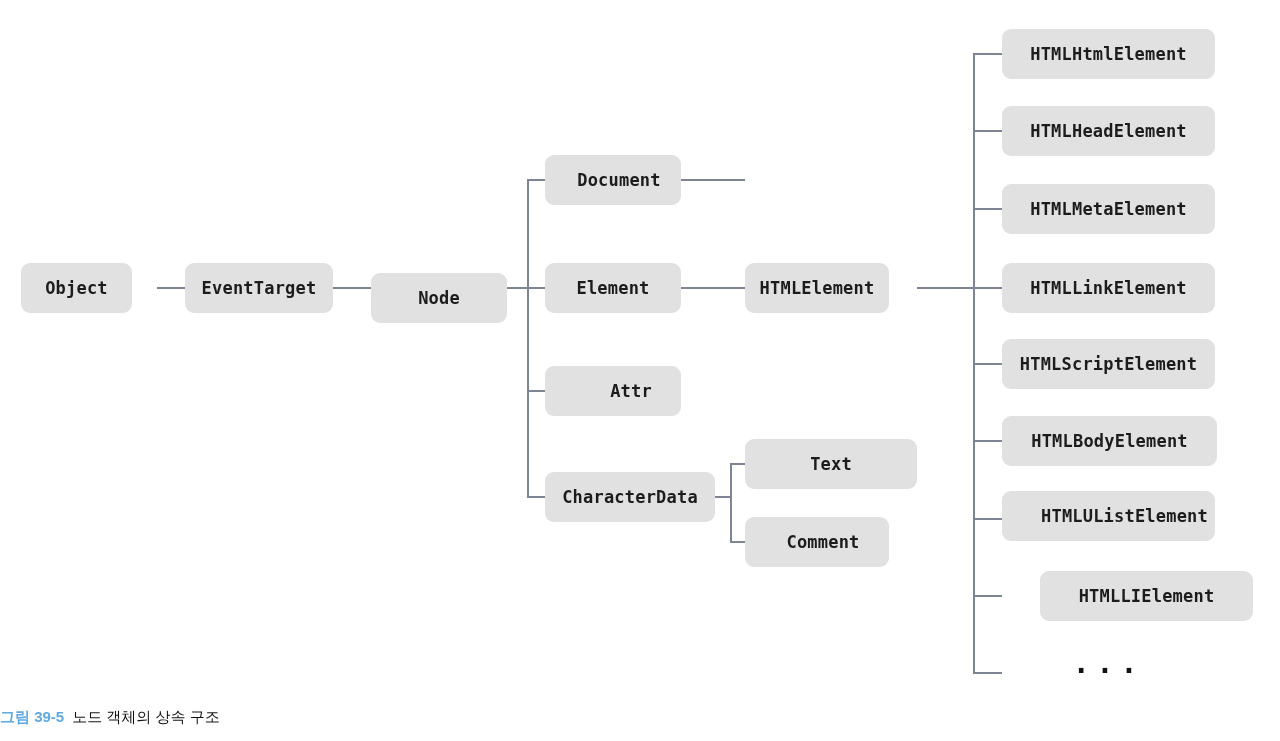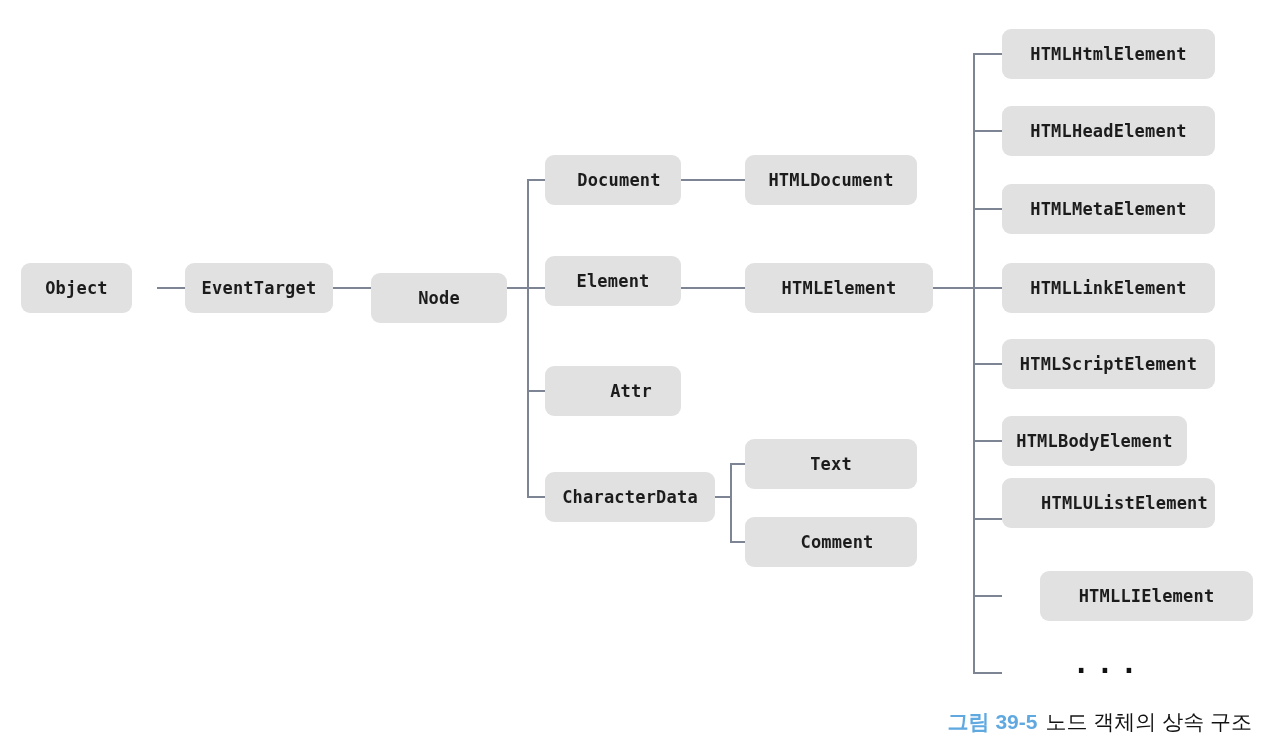--- a/index.html
+++ b/index.html
@@ -41,24 +41,24 @@
     text-align:center;
     font-family:"DejaVu Sans Mono", monospace;
     font-weight:bold;
     font-size:28px;
     letter-spacing:7px;
     color:#111;
     line-height:28px;
   }
   .caption{
     position:absolute;
-    left:12px;top:708px;width:1240px;
-    text-align:right;
+    left:0;top:708px;width:1240px;
+    text-align:left;
     font-family:"Liberation Sans", sans-serif;
-    font-size:21px;
+    font-size:15px;
   }
   .caption .fig-label{
     color:var(--caption-blue);
     font-weight:bold;
     margin-right:8px;
   }
   .caption .fig-title{
     color:var(--caption-dark);
     font-weight:500;
   }
@@ -94,36 +94,35 @@
   <div class="hl" style="left:973px;top:440px;width:29px;"></div>
   <div class="hl" style="left:973px;top:518px;width:29px;"></div>
   <div class="hl" style="left:973px;top:595px;width:29px;"></div>
   <div class="hl" style="left:973px;top:672px;width:29px;"></div>
 
   <div class="box" style="left:21px;top:263px;width:111px;">Object</div>
   <div class="box" style="left:185px;top:263px;width:148px;">EventTarget</div>
   <div class="box" style="left:371px;top:263px;width:136px;margin-top:10px;">Node</div>
 
   <div class="box" style="left:545px;top:155px;width:136px;padding-left:12px;">Document</div>
-  <div class="box" style="left:545px;top:256px;width:136px;">Element</div>
+  <div class="box" style="left:545px;top:263px;width:136px;">Element</div>
   <div class="box" style="left:545px;top:366px;width:136px;padding-left:36px;">Attr</div>
   <div class="box" style="left:545px;top:472px;width:170px;">CharacterData</div>
 
-  <div class="box" style="left:745px;top:155px;width:172px;">HTMLDocument</div>
-  <div class="box" style="left:745px;top:263px;width:188px;">HTMLElement</div>
+  <div class="box" style="left:745px;top:263px;width:144px;">HTMLElement</div>
   <div class="box" style="left:745px;top:439px;width:172px;">Text</div>
-  <div class="box" style="left:745px;top:517px;width:172px;padding-left:12px;">Comment</div>
+  <div class="box" style="left:745px;top:517px;width:144px;padding-left:12px;">Comment</div>
 
   <div class="box" style="left:1002px;top:29px;width:213px;">HTMLHtmlElement</div>
   <div class="box" style="left:1002px;top:184px;width:213px;">HTMLMetaElement</div>
   <div class="box" style="left:1002px;top:106px;width:213px;">HTMLHeadElement</div>
   <div class="box" style="left:1002px;top:263px;width:213px;">HTMLLinkElement</div>
   <div class="box" style="left:1002px;top:339px;width:213px;">HTMLScriptElement</div>
-  <div class="box" style="left:1002px;top:416px;width:185px;">HTMLBodyElement</div>
-  <div class="box" style="left:1002px;top:478px;width:213px;padding-left:32px;">HTMLUListElement</div>
+  <div class="box" style="left:1002px;top:416px;width:215px;">HTMLBodyElement</div>
+  <div class="box" style="left:1002px;top:491px;width:213px;padding-left:32px;">HTMLUListElement</div>
   <div class="box" style="left:1040px;top:571px;width:213px;">HTMLLIElement</div>
 
   <div class="ellipsis">...</div>
 
   <div class="caption">
     <span class="fig-label">그림 39-5</span><span class="fig-title">노드 객체의 상속 구조</span>
   </div>
 
 </div>
 

